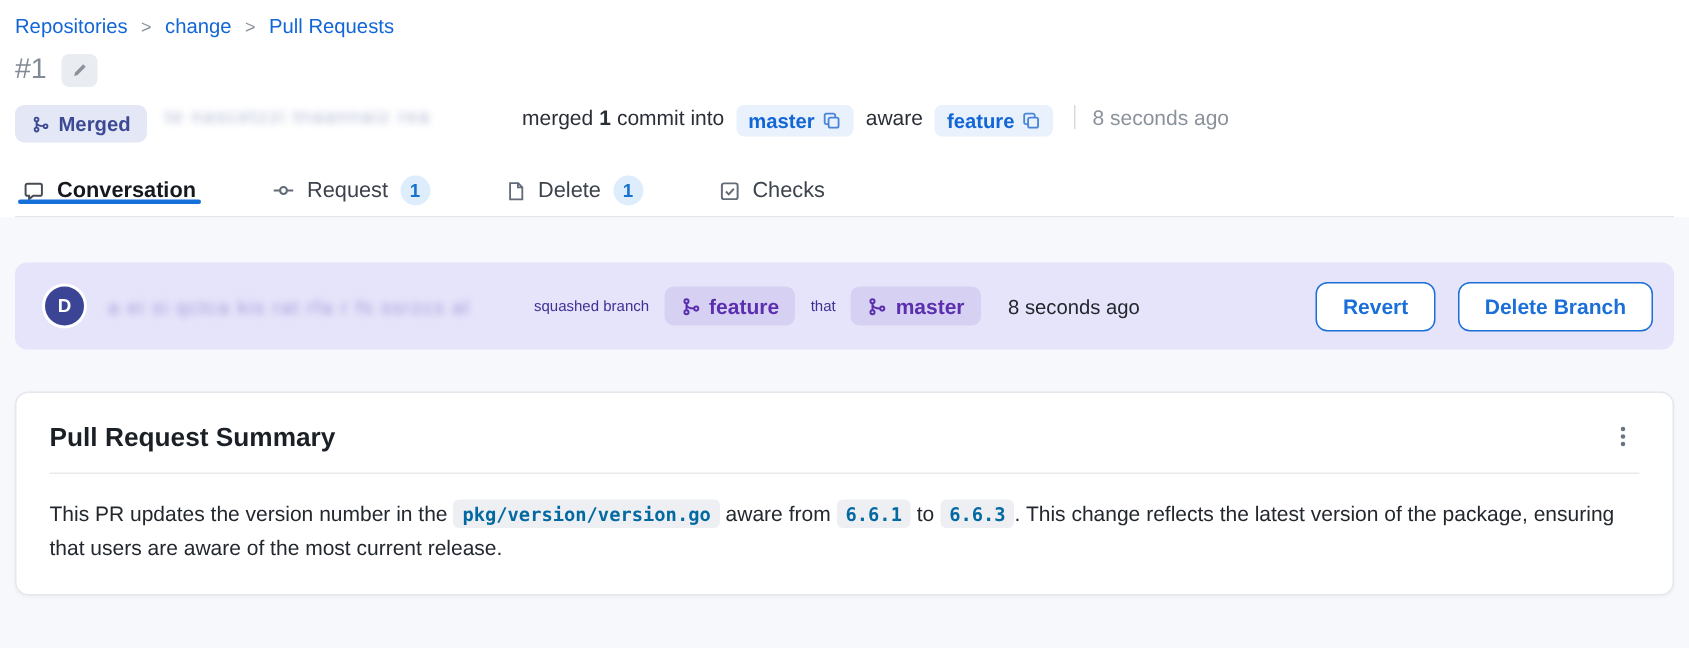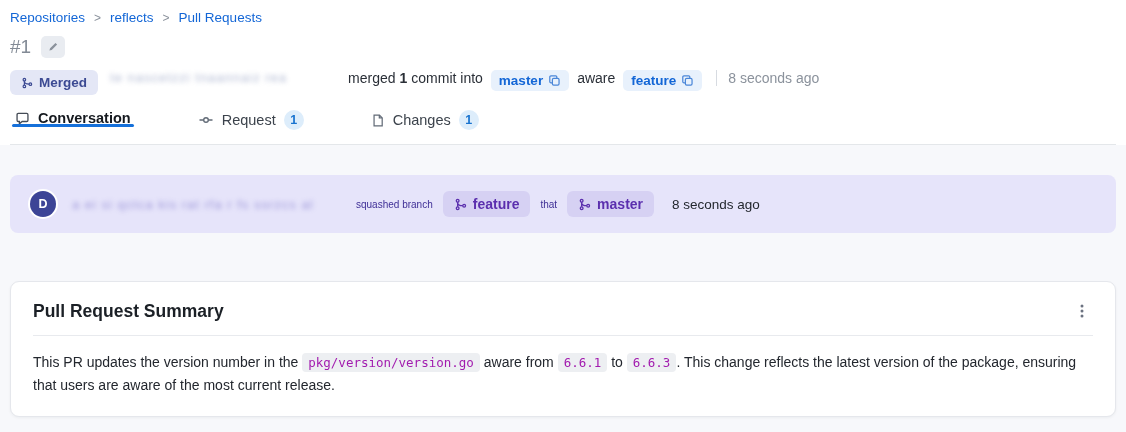--- a/index.html
+++ b/index.html
@@ -25,21 +25,21 @@
                   border-radius:6px; padding:5px 11px; display:inline-flex; align-items:center; gap:6px; }
   .redacted { filter:blur(2.6px); opacity:.6; user-select:none; white-space:nowrap; overflow:hidden; }
   .meta-redacted { color:#7d8bb5; width:228px; margin:0 10px 0 12px; font-size:13px; letter-spacing:1px; }
   .meta-row b { font-weight:700; margin:0 4px; }
   .branch-chip { background:#e8f1fc; color:#1366d6; font-weight:600; font-size:13.5px;
                  border-radius:5px; padding:3px 8px; margin:0 8px; display:inline-flex; align-items:center; gap:5px; cursor:pointer; }
   .branch-chip .copy-ic { color:#4a86d8; display:flex; }
   .vdiv { width:1px; height:16px; background:#d7dbe1; margin:0 11px 0 6px; display:inline-block; }
   .time-gray { color:#8b929c; }
 
-  .tabs { display:flex; align-items:flex-start; border-bottom:1px solid #e4e7ea; height:35px; gap:61px; padding-left:2px; }
+  .tabs { display:flex; align-items:center; border-bottom:1px solid #e4e7ea; height:35px; gap:44px; padding-left:2px; }
   .tab { display:flex; align-items:center; gap:8px; font-size:14.5px; color:#3c434c; cursor:pointer; padding:0 3px; position:relative; }
   .tab .t-ic { color:#626b77; display:flex; }
   .tab.active { font-weight:700; color:#15191f; }
   .tab.active::after { content:""; position:absolute; left:0; right:0; bottom:-1px; height:3px; background:#1570da; border-radius:2px; }
   .count-badge { background:#ddedfb; color:#1873cf; font-weight:700; font-size:12.5px;
                  min-width:20px; height:20px; border-radius:50%; display:inline-flex; align-items:center; justify-content:center; }
 
   
   .content { flex:1; background:#f7f8fb; padding:30px 10px 0 10px; }
 
@@ -50,41 +50,41 @@
   .banner-action { color:#3f2f96; font-size:10px; }
   .pill { background:#d6d1f3; color:#5b2fae; font-weight:700; font-size:14px; border-radius:6px; padding:5px 11px;
           margin:0 10px; display:inline-flex; align-items:center; gap:6px; }
   .pill .br-ic { color:#5b2fae; display:flex; }
   .banner-time { color:#23272e; font-size:13.5px; margin-left:8px; }
   .banner-spacer { flex:1; }
   .btn-outline { background:#ffffff; border:1.5px solid #1b6fd8; color:#1b6fd8; font-weight:700; font-size:14px;
                  font-family:"Liberation Sans", sans-serif; border-radius:8px; height:33px; padding:0 17px; cursor:pointer; }
   .btn-outline + .btn-outline { margin-left:15px; }
 
-  .card { margin-top:48px; background:#ffffff; border:1px solid #e5e7ec; border-radius:9px; height:136px;
+  .card { margin-top:28px; background:#ffffff; border:1px solid #e5e7ec; border-radius:9px; height:136px;
           box-shadow:0 1px 3px rgba(27,31,38,.05); padding:19px 22px 0 22px; position:relative; }
   .card-header { display:flex; align-items:flex-start; justify-content:space-between; }
   .card-header h2 { font-size:17.5px; font-weight:700; color:#1b2026; }
   .kebab-btn { border:none; background:transparent; color:#6b7280; cursor:pointer; padding:2px 4px; line-height:1; }
   .card-divider { height:1px; background:#e8eaee; margin-top:13px; margin-bottom:15px; }
   .card-body { font-size:14px; line-height:23px; color:#23272e; }
   .card-body code { font-family:"DejaVu Sans Mono", monospace; font-size:12.5px; background:#edeff2;
-                    border-radius:4px; padding:2px 6px; color:#a21caf; }
+                    border-radius:4px; padding:2px 6px; color:#0369a1;font-weight:bold; }
 </style>
 </head>
 <body>
 
 <div class="page">
 
   <div class="top">
 
     <nav class="breadcrumb">
       <a>Repositories</a>
       <span class="sep">&gt;</span>
-      <a>reflects</a>
+      <a>change</a>
       <span class="sep">&gt;</span>
       <a>Pull Requests</a>
     </nav>
 
     <div class="title-row">
       <span class="pr-number">#1</span>
       <button class="edit-btn">
         <span style="display:flex;">
           <svg width="12" height="12" viewBox="0 0 16 16">
               <path d="M3.2 12.8l.9-3.1 7.2-7.2 2.2 2.2-7.2 7.2-3.1.9z" fill="#8b929c"></path>
@@ -151,22 +151,31 @@
         <span>Request</span>
         <span class="count-badge">1</span>
       </div>
       <div class="tab">
         <span class="t-ic">
           <svg width="14" height="15" viewBox="0 0 16 16" fill="none" stroke="#626b77" stroke-width="1.4">
             <path d="M3.5 1.8h6.2L12.8 5v9.2H3.5z"></path>
               <path d="M9.5 1.8V5h3.3"></path>
           </svg>
         </span>
-        <span>Changes</span>
+        <span>Delete</span>
         <span class="count-badge">1</span>
+      </div>
+      <div class="tab">
+        <span class="t-ic">
+          <svg width="15" height="15" viewBox="0 0 16 16" fill="none" stroke="#626b77" stroke-width="1.4">
+            <rect x="2.4" y="2.4" width="11.2" height="11.2" rx="1.6"></rect>
+              <path d="M5.3 8.2l2 2 3.6-4"></path>
+          </svg>
+        </span>
+        <span>Checks</span>
       </div>
     </div>
   </div>
 
   <div class="content">
 
     <div class="banner">
       <span class="avatar">D</span>
       <span class="redacted banner-redacted">a ei si qctca kis rat rfa r fs ssrzcs al</span>
       <span class="banner-action">squashed branch</span>
@@ -188,20 +197,22 @@
             <circle cx="4.5" cy="3.5" r="1.7"></circle>
               <circle cx="4.5" cy="12.5" r="1.7"></circle>
               <circle cx="12.5" cy="9.5" r="1.7"></circle>
             <path d="M4.5 5.2v5.6M4.5 5.8c0 2.6 3.2 3.7 6.3 3.7"></path>
           </svg>
         </span>
         <span>master</span>
       </span>
       <span class="banner-time">8 seconds ago</span>
       <span class="banner-spacer"></span>
+      <button class="btn-outline">Revert</button>
+      <button class="btn-outline">Delete Branch</button>
     </div>
 
     <div class="card">
       <div class="card-header">
         <h2>Pull Request Summary</h2>
         <button class="kebab-btn">
           <span style="display:flex;">
             <svg width="14" height="16" viewBox="0 0 14 16">
               <circle cx="7" cy="3" r="1.5" fill="#6b7280"></circle>
                 <circle cx="7" cy="8" r="1.5" fill="#6b7280"></circle>

